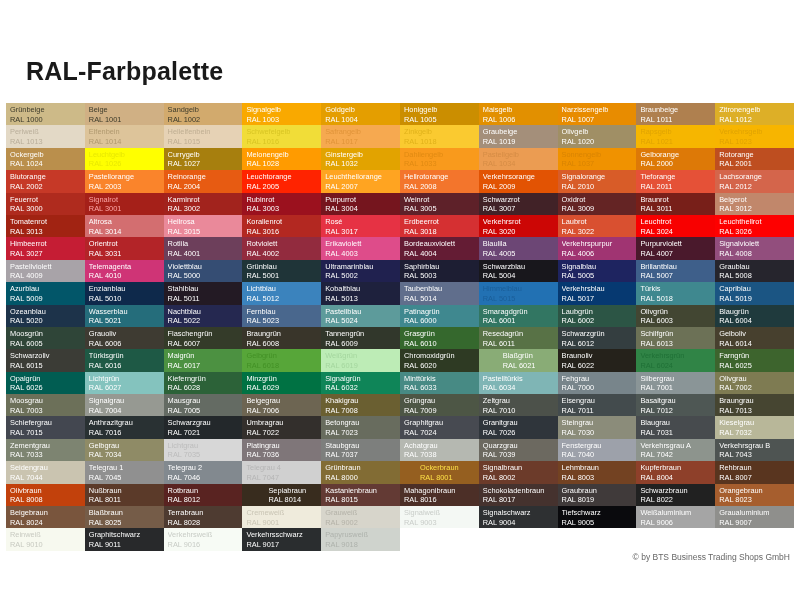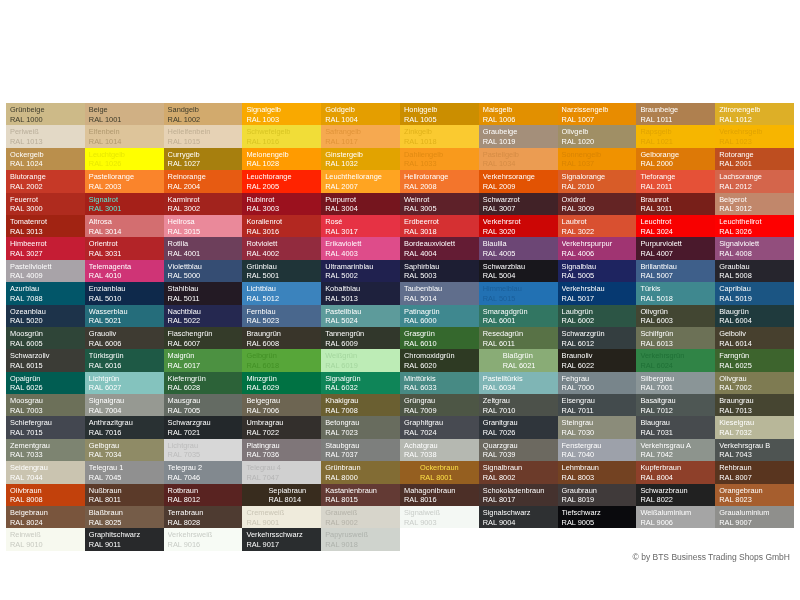--- a/index.html
+++ b/index.html
@@ -45,20 +45,21 @@
   #footer{
     position:absolute;right:10px;top:552px;
     font-size:8.5px;color:#666666;
   }
 </style>
 </head>
 <body>
 
 <div id="page">
 
+  <h1 id="title">RAL-Farbpalette</h1>
 
   <div id="grid">
       <div class="swatch" style="background: rgb(205, 186, 136); color: rgb(60, 58, 42);">
         <span class="nm">Grünbeige</span>
         <span class="cd">RAL 1000</span>
       </div>
       <div class="swatch" style="background: rgb(208, 176, 132); color: rgb(60, 58, 42);">
         <span class="nm">Beige</span>
         <span class="cd">RAL 1001</span>
       </div>
@@ -211,21 +212,21 @@
         <span class="cd">RAL 2011</span>
       </div>
       <div class="swatch" style="background: rgb(212, 101, 75); color: rgb(255, 255, 255);">
         <span class="nm">Lachsorange</span>
         <span class="cd">RAL 2012</span>
       </div>
       <div class="swatch" style="background: rgb(175, 43, 30); color: rgb(255, 255, 255);">
         <span class="nm">Feuerrot</span>
         <span class="cd">RAL 3000</span>
       </div>
-      <div class="swatch" style="background: rgb(165, 32, 25); color: #5eead4;">
+      <div class="swatch" style="background: rgb(165, 32, 25); color: #fca5a5;">
         <span class="nm">Signalrot</span>
         <span class="cd">RAL 3001</span>
       </div>
       <div class="swatch" style="background: rgb(162, 35, 29); color: rgb(255, 255, 255);">
         <span class="nm">Karminrot</span>
         <span class="cd">RAL 3002</span>
       </div>
       <div class="swatch" style="background: rgb(155, 17, 30); color: rgb(255, 255, 255);">
         <span class="nm">Rubinrot</span>
         <span class="cd">RAL 3003</span>
@@ -369,21 +370,21 @@
       <div class="swatch" style="background: rgb(62, 95, 138); color: rgb(255, 255, 255);">
         <span class="nm">Brillantblau</span>
         <span class="cd">RAL 5007</span>
       </div>
       <div class="swatch" style="background: rgb(38, 37, 45); color: rgb(255, 255, 255);">
         <span class="nm">Graublau</span>
         <span class="cd">RAL 5008</span>
       </div>
       <div class="swatch" style="background: rgb(2, 86, 105); color: rgb(255, 255, 255);">
         <span class="nm">Azurblau</span>
-        <span class="cd">RAL 7088</span>
+        <span class="cd">RAL 5009</span>
       </div>
       <div class="swatch" style="background: rgb(14, 41, 75); color: rgb(255, 255, 255);">
         <span class="nm">Enzianblau</span>
         <span class="cd">RAL 5010</span>
       </div>
       <div class="swatch" style="background: rgb(35, 26, 36); color: rgb(255, 255, 255);">
         <span class="nm">Stahlblau</span>
         <span class="cd">RAL 5011</span>
       </div>
       <div class="swatch" style="background: rgb(59, 131, 189); color: rgb(255, 255, 255);">

